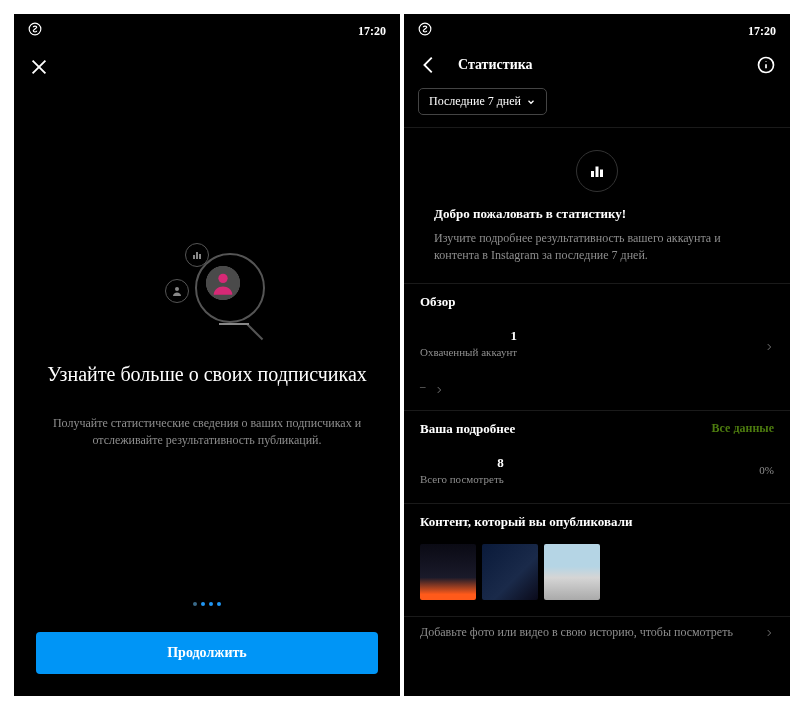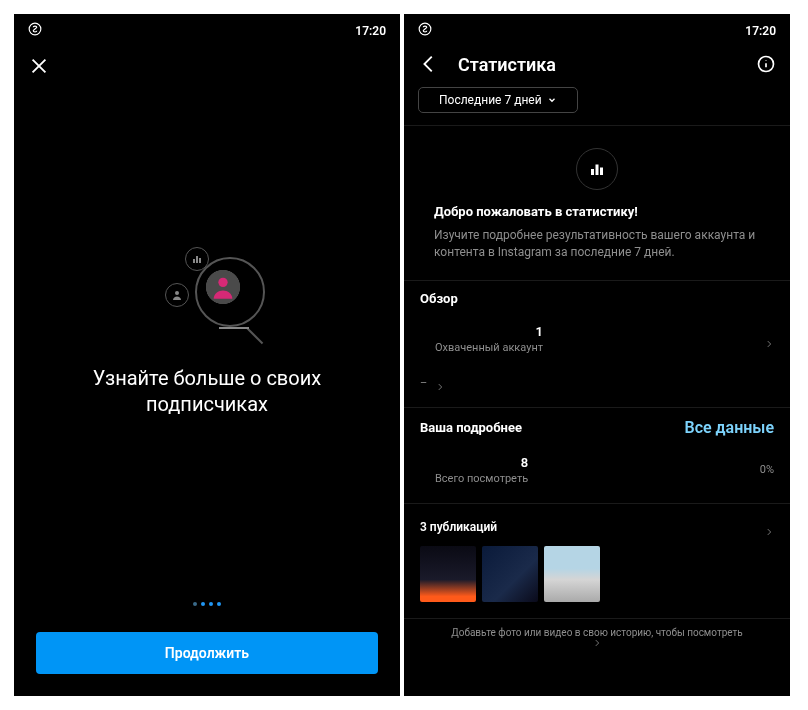--- a/index.html
+++ b/index.html
@@ -1,17 +1,17 @@
 <!DOCTYPE html>
 <html><head>
 <meta charset="utf-8">
 <style>
 * { margin:0; padding:0; box-sizing:border-box; }
 body { background:#fff; font-family:-apple-system,Roboto,Arial,sans-serif; display:flex; gap:4px; padding:14px; }
-.phone { width:386px; height:682px; background:#000; color:#fff; display:flex; flex-direction:column; overflow:hidden; position:relative; }
+.phone { width:386px; height:682px; background:#000; color:#fff; display:flex; flex-direction:column; overflow:hidden; position:relative;font-family:Liberation Serif, serif; }
 .statusbar { display:flex; justify-content:space-between; align-items:center; padding:8px 14px 4px; font-size:12px; font-weight:600; }
 .shazam-icon svg { width:14px; height:14px; }
 .time { font-size:12px; }
 
 
 .topbar-l { padding:12px 14px; }
 .close-x { width:22px; height:22px; cursor:pointer; }
 .close-x svg { width:100%; height:100%; }
 .onb-body { flex:1; display:flex; flex-direction:column; align-items:center; justify-content:center; padding:0 28px; text-align:center; }
 .illus { position:relative; width:120px; height:90px; margin-bottom:28px; }
@@ -29,52 +29,52 @@
 .onb-sub { font-size:12px; color:#8e8e8e; line-height:1.45; }
 .dots { display:flex; gap:4px; justify-content:center; margin-bottom:26px; }
 .dots span { width:4px; height:4px; border-radius:50%; background:#3a6a8a; }
 .dots span.active { background:#2196f3; }
 .btn-primary { margin:0 22px 22px; background:#0095f6; color:#fff; text-align:center; padding:13px 0; font-size:14px; font-weight:600; border-radius:4px; cursor:pointer; }
 
 
 .topbar-r { display:flex; align-items:center; padding:10px 14px 6px; gap:18px; }
 .back-arrow { width:22px; height:22px; cursor:pointer; }
 .back-arrow svg { width:100%; height:100%; }
-.page-title { font-size:18px; font-weight:600; flex:1; }
+.page-title { font-size:14px; font-weight:600; flex:1; }
 .info-icon { width:20px; height:20px; cursor:pointer; }
 .info-icon svg { width:100%; height:100%; }
 .range-row { padding:6px 14px 12px; }
-.range-chip { display:inline-flex; align-items:center; gap:5px; border:1px solid #444; border-radius:5px; padding:5px 20px; font-size:12px; cursor:pointer; }
+.range-chip { display:inline-flex; align-items:center; gap:5px; border:1px solid #444; border-radius:5px; padding:5px 10px; font-size:12px; cursor:pointer; }
 .range-chip svg { width:10px; height:10px; }
 .divider { height:1px; background:#1a1a1a; }
 .scroll { flex:1; overflow-y:auto; }
 .welcome { text-align:left; padding:22px 30px 18px; }
 .welcome .circle { width:42px; height:42px; border:1px solid #333; border-radius:50%; margin:0 auto 14px; display:flex; align-items:center; justify-content:center; }
 .welcome .circle svg { width:18px; height:18px; }
 .welcome-title { font-size:13px; font-weight:700; margin-bottom:8px; }
 .welcome-sub { font-size:12px; color:#8e8e8e; line-height:1.45; }
 .section { padding:10px 16px 4px;text-align:right; }
 .section-head { display:flex; justify-content:space-between; align-items:center; margin-bottom:10px; }
 .section-title { font-size:13px; font-weight:700; }
-.section-link { font-size:16px; color:#7dd3fc; font-weight:600; cursor:pointer; }
+.section-link { font-size:12px; color:#4d7c0f; font-weight:600; cursor:pointer; }
 .stat-row { display:flex; justify-content:space-between; align-items:center; padding:8px 0 14px; cursor:pointer; }
 .stat-left .num { font-size:13px; font-weight:600; }
-.stat-left .lbl { font-size:11px; color:#8e8e8e; margin-top:2px;margin-left:15px; }
+.stat-left .lbl { font-size:11px; color:#8e8e8e; margin-top:2px; }
 .stat-right { display:flex; align-items:center; gap:8px; }
 .stat-extra { font-size:11px; color:#8e8e8e; }
 .chev { width:10px; height:10px; }
 .chev svg { width:100%; height:100%; }
 .thumbs { display:flex; gap:6px; padding:4px 0 12px; }
 .thumb { width:56px; height:56px; border-radius:2px; }
 .t1 { background:linear-gradient(to top,#ff5a1a 10%,#1a1a2a 40%,#0a0a14 100%); }
 .t2 { background:linear-gradient(135deg,#0a1a3a,#1a2a4a 60%,#0a0a1a); }
 .t3 { background:linear-gradient(to bottom,#b5d5e5 40%,#d5d5d5 60%,#aaa 100%); }
 .pub-row { display:flex; justify-content:space-between; align-items:center; padding:6px 0 8px; cursor:pointer; }
 .pub-row .txt { font-size:12px; font-weight:600; }
-.story-hint { display:flex; justify-content:space-between; align-items:center; padding:8px 16px; font-size:10px; color:#8e8e8e;flex-direction:column; }
+.story-hint { display:flex; justify-content:space-between; align-items:center; padding:8px 16px; font-size:12px; color:#8e8e8e; }
 </style>
 </head>
 <body>
 
 <div class="phone">
   <div class="statusbar">
     <span class="shazam-icon">
       <svg viewBox="0 0 24 24" fill="none" stroke="#fff" stroke-width="2">
           <circle cx="12" cy="12" r="10"></circle>
           <path d="M9 9c0-1 1-2 3-2s3 1 3 2-1 1.5-3 3-3 2-3 3 1 2 3 2 3-1 3-2"></path>
@@ -107,20 +107,21 @@
       <div class="mag"></div>
       <div class="avatar-ring">
         <svg viewBox="0 0 24 24" fill="#d62976">
             <circle cx="12" cy="8" r="4"></circle>
             <path d="M4 22c0-4 4-7 8-7s8 3 8 7z"></path>
           </svg>
       </div>
       <div class="underline"></div>
     </div>
     <div class="onb-title">Узнайте больше о своих подписчиках</div>
+    <div class="onb-sub">Получайте статистические сведения о ваших подписчиках и отслеживайте результативность публикаций.</div>
   </div>
   <div class="dots">
     <span></span>
       <span class="active"></span>
       <span class="active"></span>
       <span class="active"></span>
   </div>
   <div class="btn-primary">Продолжить</div>
 </div>
 
@@ -208,25 +209,22 @@
           <div class="lbl">Всего посмотреть</div>
         </div>
         <div class="stat-right">
           <span class="stat-extra">0%</span>
         </div>
       </div>
     </div>
     <div class="divider"></div>
 
     <div class="section">
-      <div class="pub-row">
-        <div class="txt">3 публикаций</div>
-        <span class="chev"><svg viewBox="0 0 24 24" stroke="#8e8e8e" stroke-width="2" fill="none">
-              <path d="M9 5l7 7-7 7"></path>
-            </svg></span>
+      <div class="section-head">
+        <div class="section-title">Контент, который вы опубликовали</div>
       </div>
       <div class="thumbs">
         <div class="thumb t1"></div>
         <div class="thumb t2"></div>
         <div class="thumb t3"></div>
       </div>
     </div>
     <div class="divider"></div>
     <div class="story-hint">
       <span>Добавьте фото или видео в свою историю, чтобы посмотреть</span>

